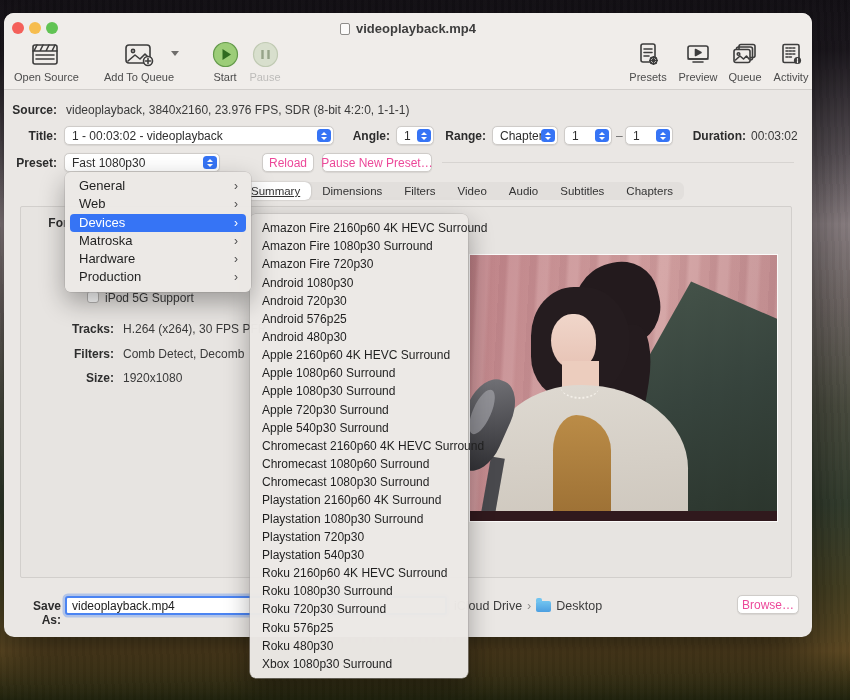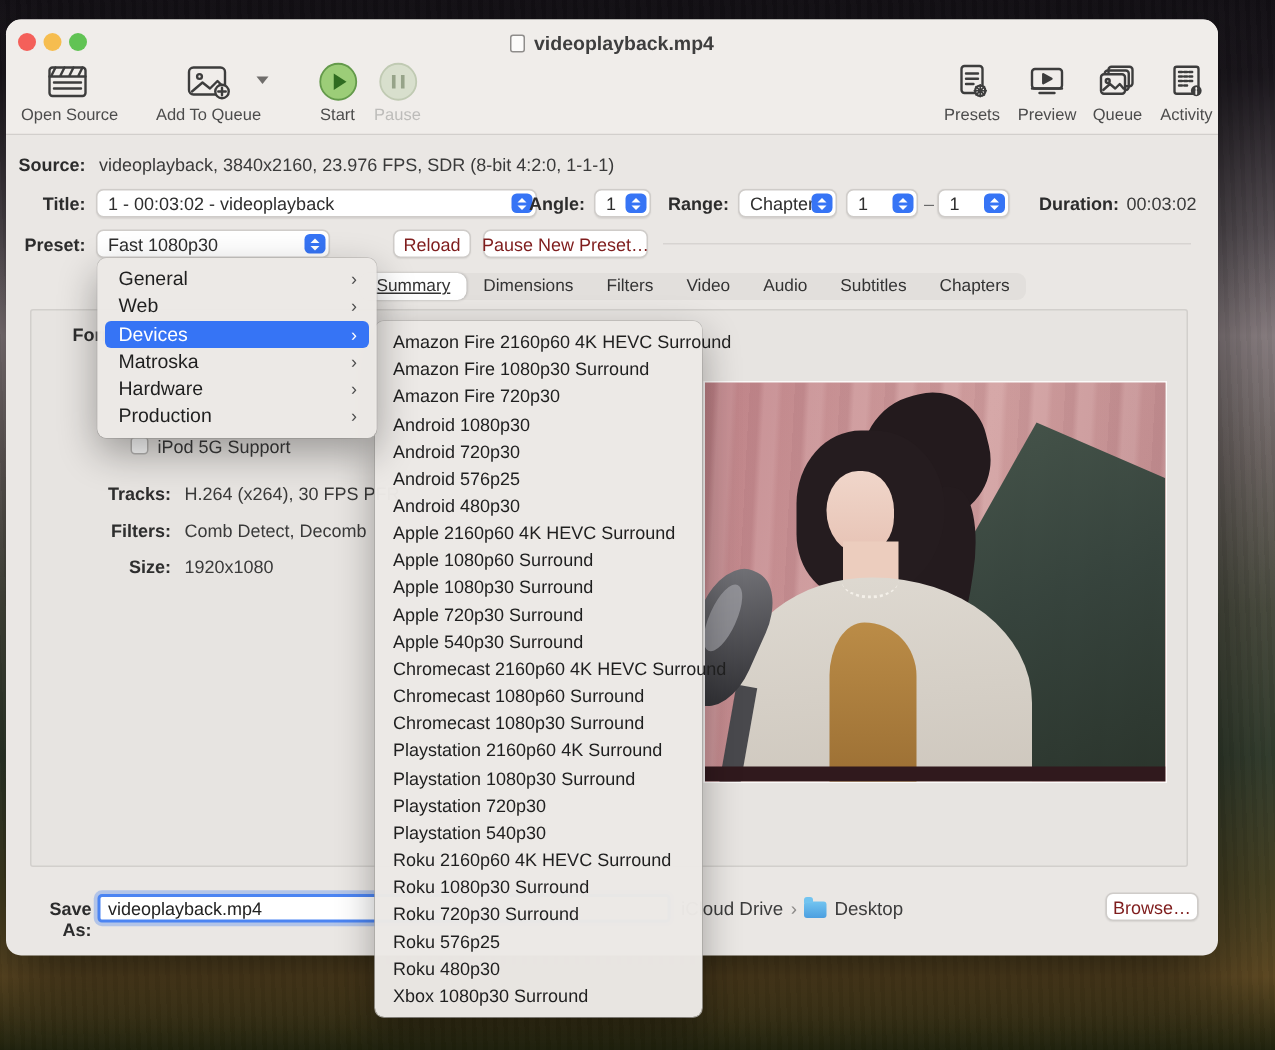--- a/index.html
+++ b/index.html
@@ -49,21 +49,21 @@
     border-radius:5px; font-size:12px; color:#2e2e2e; display:flex; align-items:center;
     padding:0 22px 0 7px; box-shadow:0 .5px 1px rgba(0,0,0,.08); white-space:nowrap; overflow:hidden; }
   .popup .pb { position:absolute; right:2px; top:2px; width:14px; height:13px;
     background:#3674f5; border-radius:3.5px; }
   .popup .pb i { position:absolute; left:4px; width:0; height:0;
     border-left:3px solid transparent; border-right:3px solid transparent; }
   .popup .pb i.u { top:2.5px; border-bottom:3.5px solid #fff; }
   .popup .pb i.d { bottom:2.5px; border-top:3.5px solid #fff; }
 
   .btn { position:absolute; height:19px; background:#fff; border:1px solid #cfccc9;
-    border-radius:5px; font-size:12px; color:#7f1d1d; display:flex; align-items:center;
+    border-radius:5px; font-size:12px; color:#ec4899; display:flex; align-items:center;
     justify-content:center; box-shadow:0 .5px 1px rgba(0,0,0,.08); white-space:nowrap;text-align:center; }
 
   .hr { position:absolute; height:1px; background:#d7d4d1; }
 
   
   .tabs { position:absolute; left:236px; top:169px; height:18px; display:flex;
     align-items:center; background:#e2dfdc; border-radius:6px; }
   .tab { padding:0 11px; font-size:11.5px; color:#333; height:18px; line-height:18px;
     border-radius:6px; white-space:nowrap; }
   .tab.sel { background:#fff; box-shadow:0 0 2px rgba(0,0,0,.25); font-weight:400;text-decoration:underline; }
@@ -227,21 +227,21 @@
         <circle cx="19.5" cy="19.5" r="3.6" fill="#3d3d3d" stroke="none"></circle>
         <path d="M19.5 17.6 v.8 M19.5 19.6 v2" stroke="#f0edea" stroke-width="1.2"></path>
       </svg>
       <span class="lbl">Activity</span>
     </div>
 
     <div class="rowlbl" style="left:0; top:90px; width:53px;">Source:</div>
     <div class="rowval" style="left:62px; top:90px;">videoplayback, 3840x2160, 23.976 FPS, SDR (8-bit 4:2:0, 1-1-1)</div>
 
     <div class="rowlbl" style="left:0; top:116px; width:53px;">Title:</div>
-    <div class="popup" style="left:60px; top:113px; width:294px;">
+    <div class="popup" style="left:60px; top:113px; width:270px;">
       <span>1 - 00:03:02 - videoplayback</span>
       <span class="pb">
           <i class="u"></i>
           <i class="d"></i>
         </span>
     </div>
     <div class="rowlbl" style="left:340px; top:116px; width:46px;">Angle:</div>
     <div class="popup" style="left:392px; top:113px; width:38px;">
       <span>1</span>
       <span class="pb">

